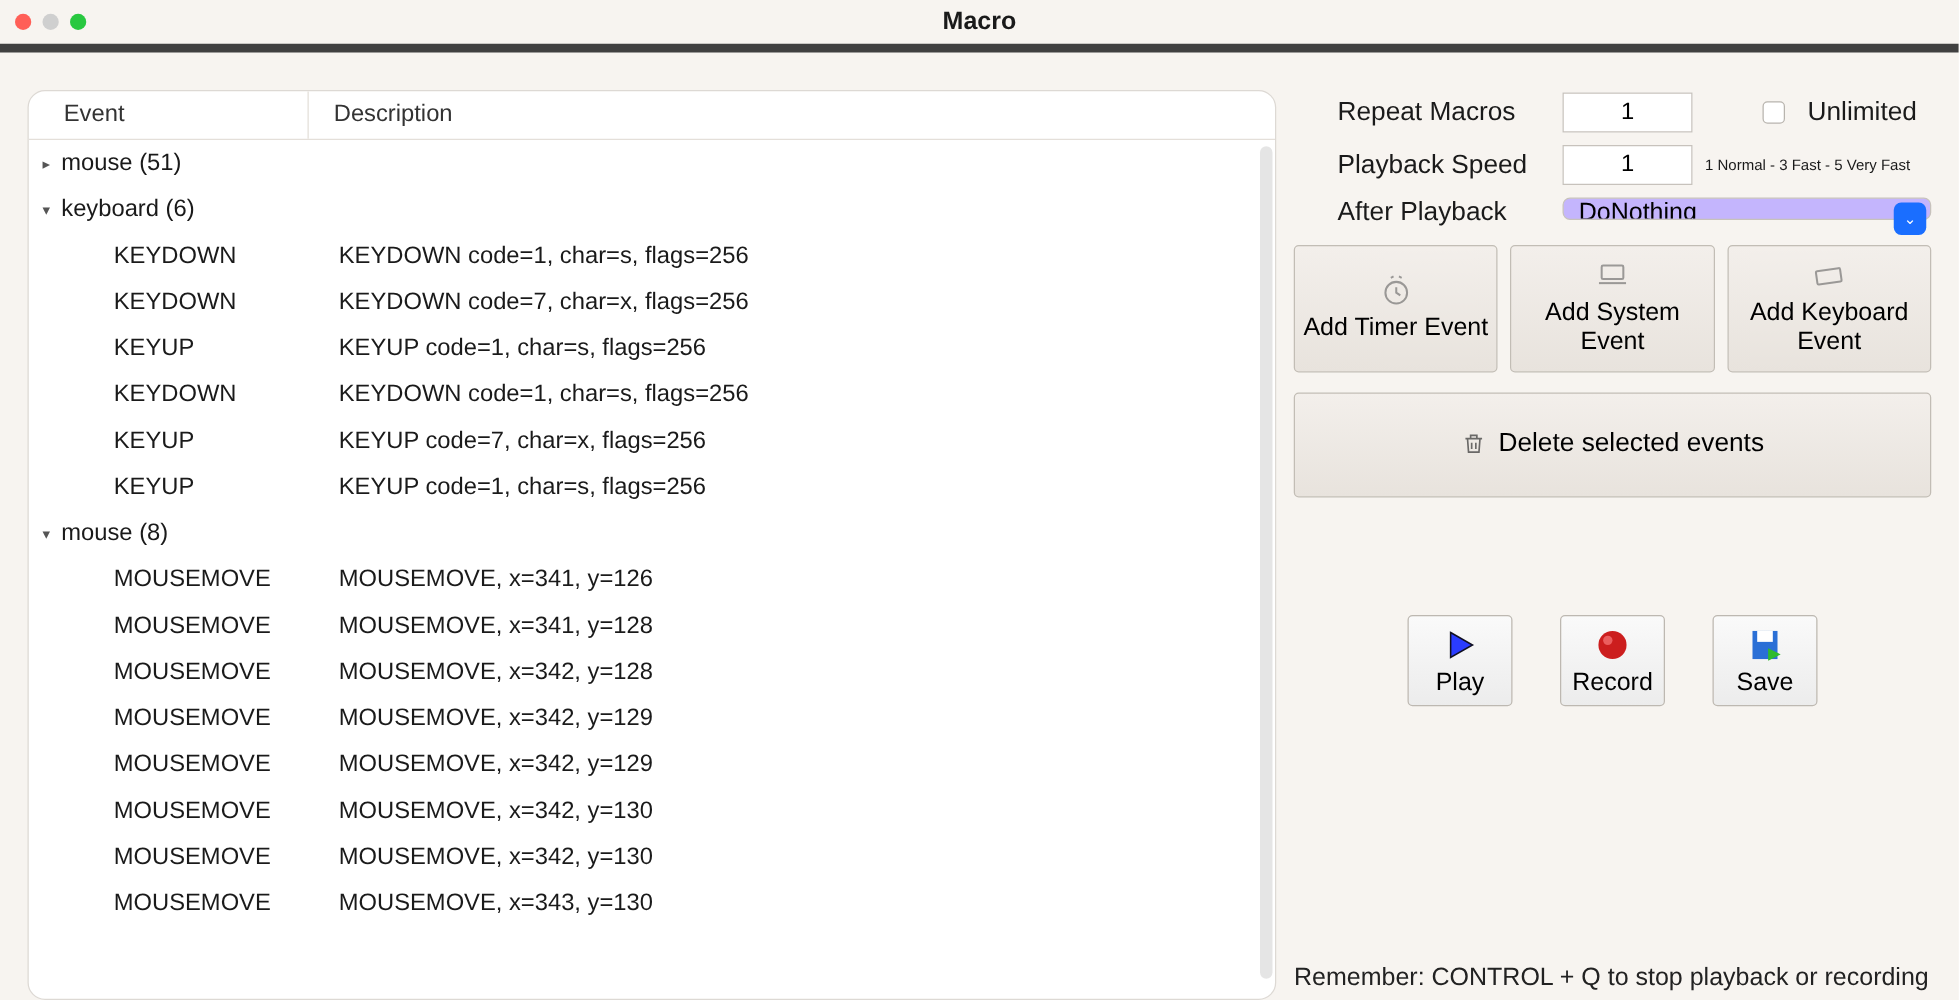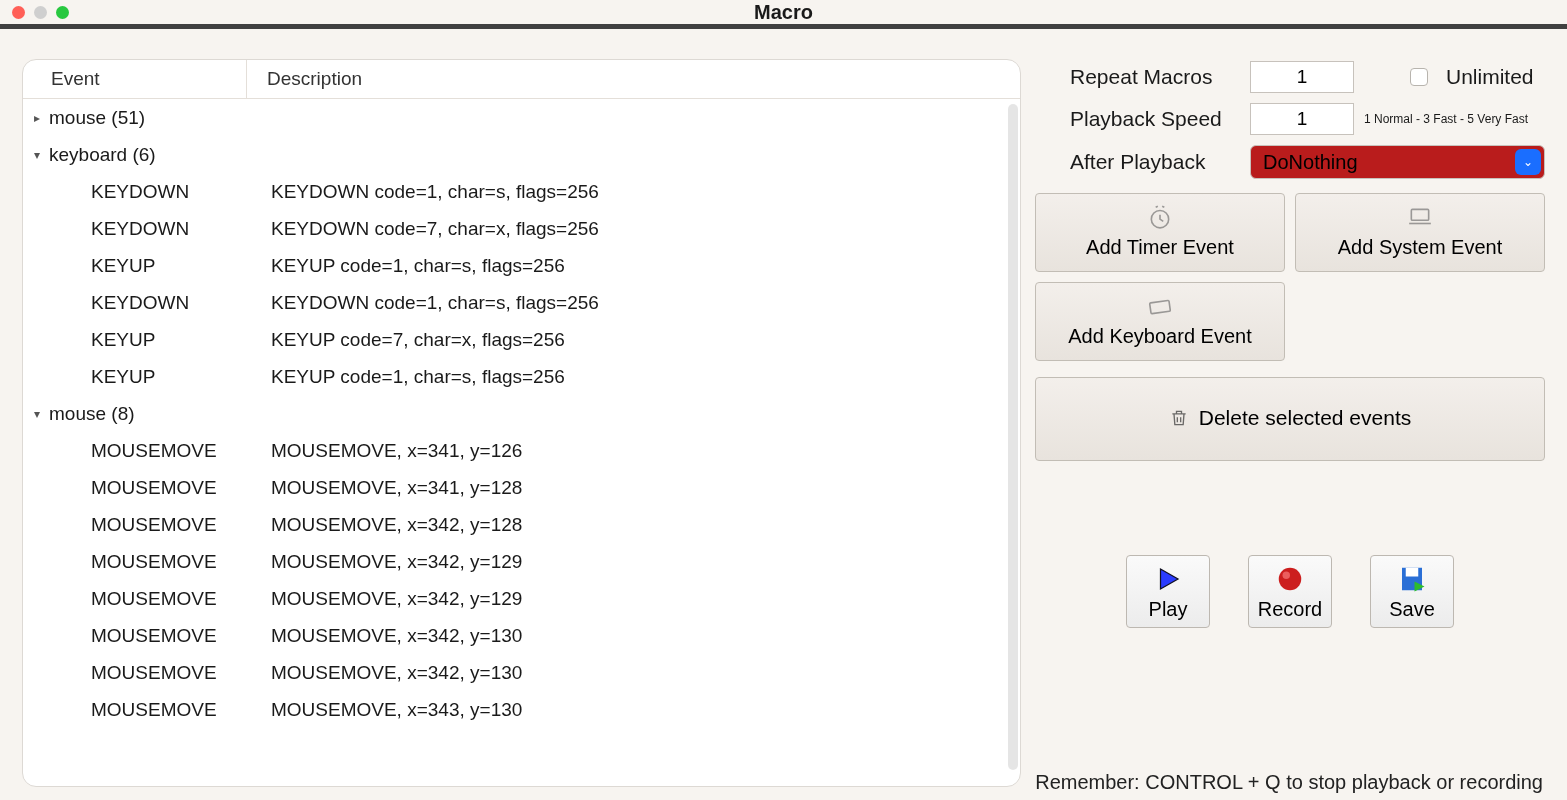--- a/index.html
+++ b/index.html
@@ -5,25 +5,25 @@
   * { box-sizing: border-box; margin: 0; padding: 0; }
   body {
     font-family: -apple-system, BlinkMacSystemFont, "Segoe UI", Helvetica, Arial, sans-serif;
     background: #f7f4f0;
     width: 1567px;
     height: 800px;
     overflow: hidden;
     color: #1a1a1a;
   }
   .titlebar {
-    height: 29px;
+    height: 42px;
     display: flex;
     align-items: center;
     padding: 0 12px;
-    border-bottom: 5px solid #404040;
+    border-bottom: 7px solid #404040;
     position: relative;
     background: #f7f4f0;
   }
   .traffic-lights { display: flex; gap: 9px; }
   .traffic-lights .dot { width: 13px; height: 13px; border-radius: 50%; }
   .dot.red { background: #ff5f57; }
   .dot.gray { background: #cfcfcf; }
   .dot.green { background: #28c840; }
   .title {
     position: absolute; left: 50%; transform: translateX(-50%);
@@ -93,33 +93,33 @@
     font-size: 19px; border: 1px solid #c7c2bc; background: #fff;
     border-radius: 0;
   }
   .hint { font-size: 12px; }
   .cb {
     width: 18px; height: 18px; border: 1px solid #b8b4ae; border-radius: 4px; background:#fff;
     display:inline-block; margin-right: 8px;
   }
   .select-wrap { position: relative; flex:1; }
   .select-wrap select {
-    width: 100%; height: 34px; font-size: 20px;
+    width: 100%; height: 18px; font-size: 20px;
     padding-left: 12px; border: 1px solid #c7c2bc; border-radius: 6px;
-    -webkit-appearance: none; appearance: none; background: #b91c1c;
+    -webkit-appearance: none; appearance: none; background: #c4b5fd;
   }
   .select-caret {
     position: absolute; right: 4px; top: 4px;
     width: 26px; height: 26px; background: #1a6eff; border-radius: 6px;
     display:flex; align-items:center; justify-content:center; color:#fff;
     font-size: 12px; pointer-events:none;
   }
   .event-buttons {
     display: grid;
-    grid-template-columns: 1fr 1fr;
+    grid-template-columns: 1fr 1fr 1fr;
     gap: 10px;
     margin-top: 4px;
   }
   .event-btn, .delete-btn {
     background: linear-gradient(#f3efeb,#e8e3dd);
     border: 1px solid #c2bdb5;
     border-radius: 4px;
     display: flex;
     flex-direction: column;
     align-items: center;

